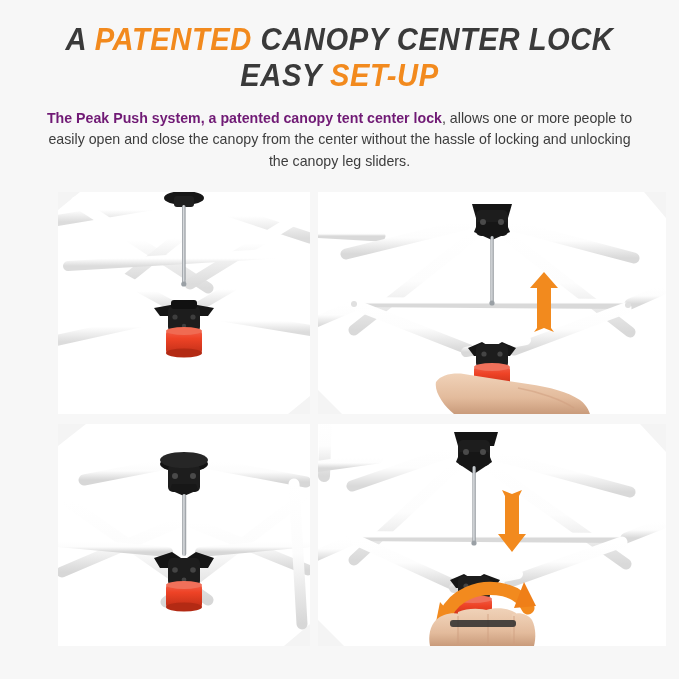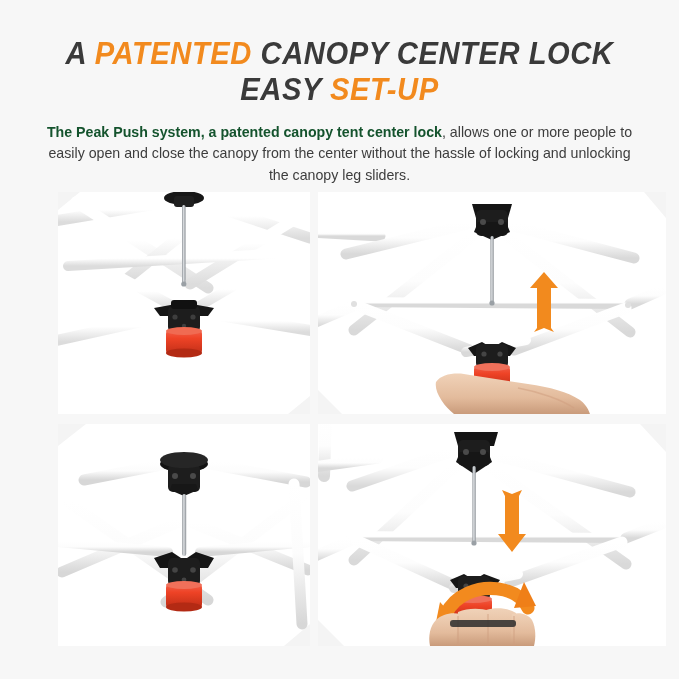--- a/index.html
+++ b/index.html
@@ -10,21 +10,21 @@
     width: 679px;
     height: 679px;
     background: #f7f7f7;
     font-family: "Liberation Sans", sans-serif;
     overflow: hidden;
     position: relative;
   }
 
   
   .header {
-    padding: 36px 30px 0 30px;
+    padding: 22px 30px 0 30px;
     text-align: center;
   }
   .headline {
     font-size: 31px;
     line-height: 1.16;
     font-weight: bold;
     font-style: italic;
     letter-spacing: 0.6px;
     color: #3a3a3a;
     margin: 0;
@@ -35,21 +35,21 @@
   .headline .hl-line2 { display: block; }
 
   .body-copy {
     margin: 14px auto 0 auto;
     width: 600px;
     font-size: 14.2px;
     line-height: 1.52;
     color: #3d3d3d;
     text-align: center;
   }
-  .body-copy .strong { font-weight: bold; color: #14532d; }
+  .body-copy .strong { font-weight: bold; color: #701a75; }
   .body-copy p { margin: 0; }
 
   
   .panels {
     position: absolute;
     top: 186px;
     left: 0;
     width: 679px;
     height: 480px;
   }

